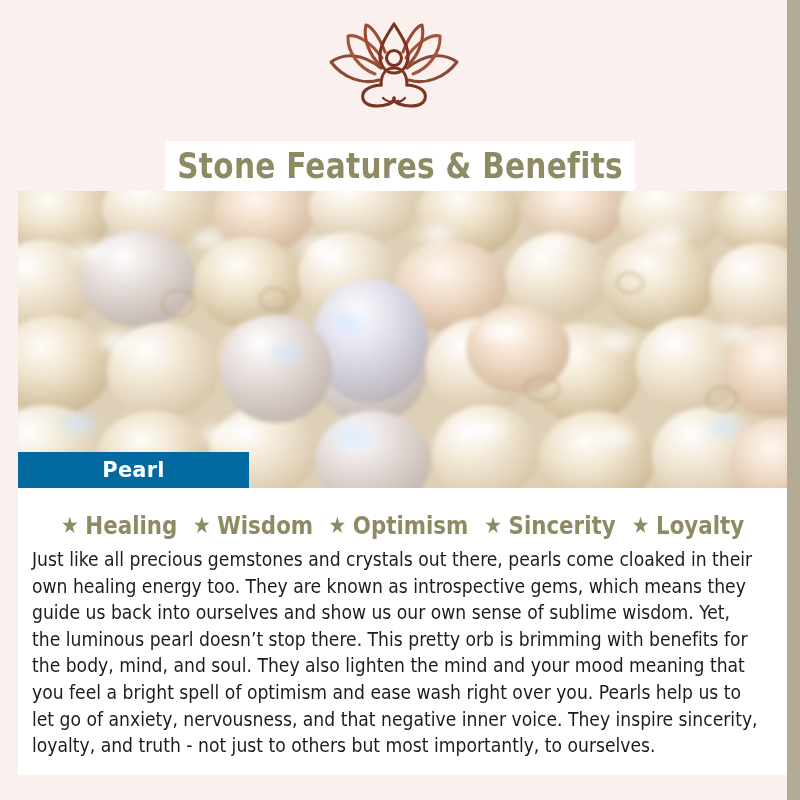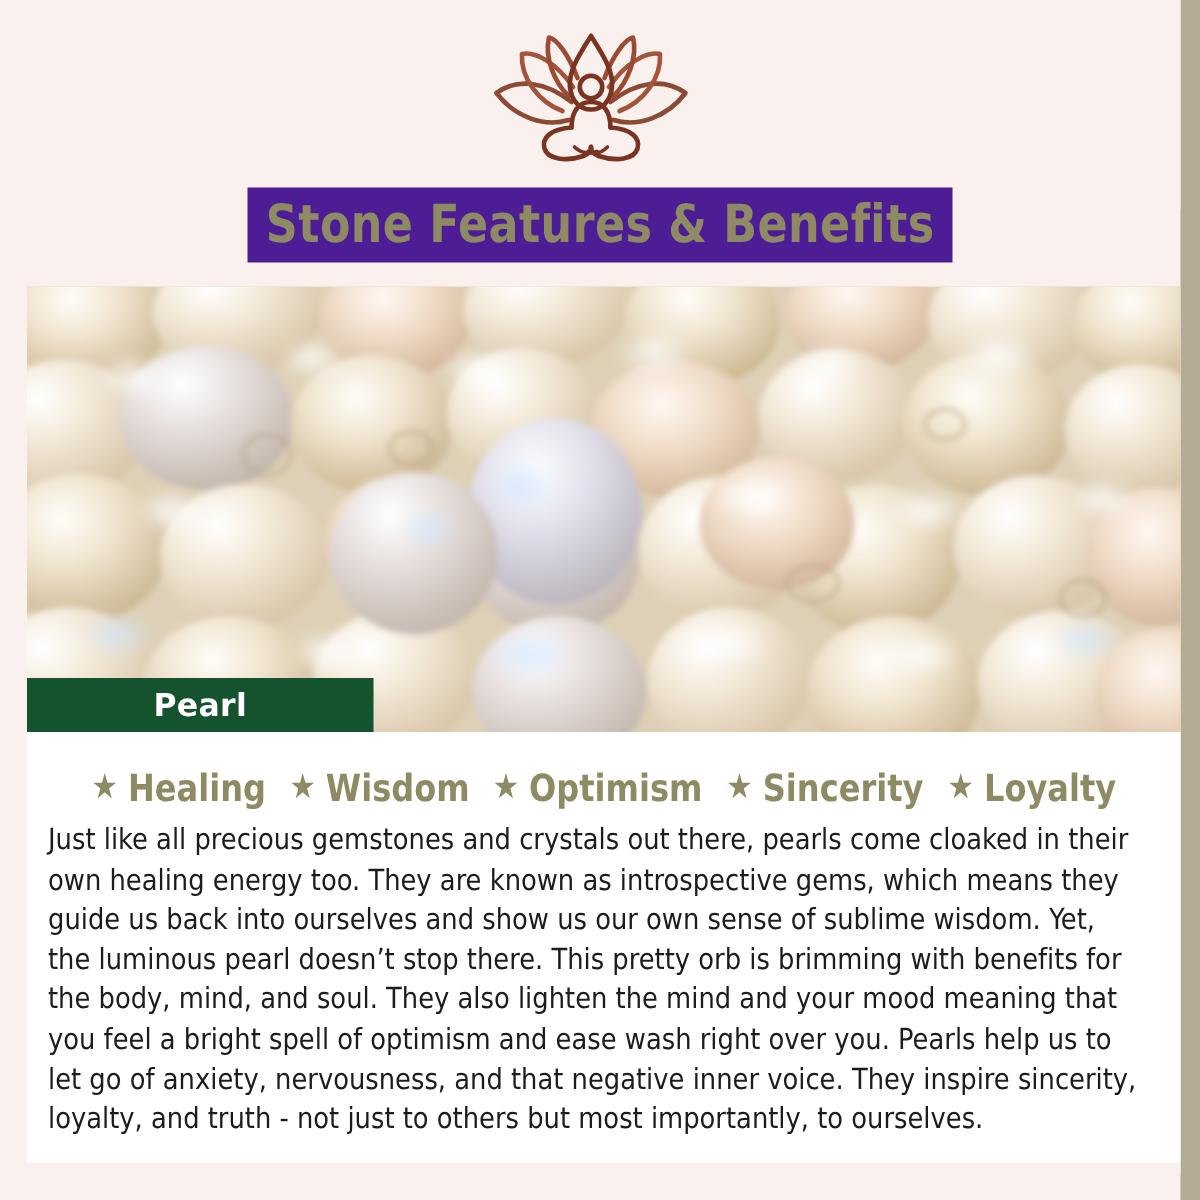--- a/index.html
+++ b/index.html
@@ -31,41 +31,41 @@
   }
   .logo-wrap svg{display:block;width:150px;height:95px;}
   .wordmark{
     position:absolute;left:50%;top:115px;transform:translateX(-50%);
     font-family:"Liberation Serif", serif;
     font-size:17px;letter-spacing:2.6px;color:#2b1d18;white-space:nowrap;
   }
 
   
   .title-band{
-    position:absolute;left:165px;top:125px;width:470px;height:50px;
-    background:#4c1d95;
+    position:absolute;left:165px;top:141px;width:470px;height:50px;
+    background:#ffffff;
     display:flex;align-items:center;justify-content:center;
   }
   .title-text{
     font-family:"DejaVu Sans Condensed","Liberation Sans Narrow","Liberation Sans",sans-serif;
     font-weight:bold;font-size:35px;color:#8e8b64;
     letter-spacing:.3px;white-space:nowrap;
     transform:scaleX(.94);transform-origin:center;
   }
 
   
   .photo{
     position:absolute;left:18px;top:191px;width:769px;height:297px;
     overflow:hidden;background:#e8ddc9;
   }
   .photo svg{display:block;width:769px;height:297px;}
 
   .stone-bar{
     position:absolute;left:18px;top:452px;width:231px;height:36px;
-    background:#14532d;display:flex;align-items:center;justify-content:center;
+    background:#0369a1;display:flex;align-items:center;justify-content:center;
   }
   .stone-name{
     font-family:"DejaVu Sans","Liberation Sans",sans-serif;
     font-weight:bold;font-size:21px;color:#ffffff;letter-spacing:.2px;
   }
 
   
   .text-card{
     position:absolute;left:18px;top:488px;width:769px;height:287px;
     background:#ffffff;

